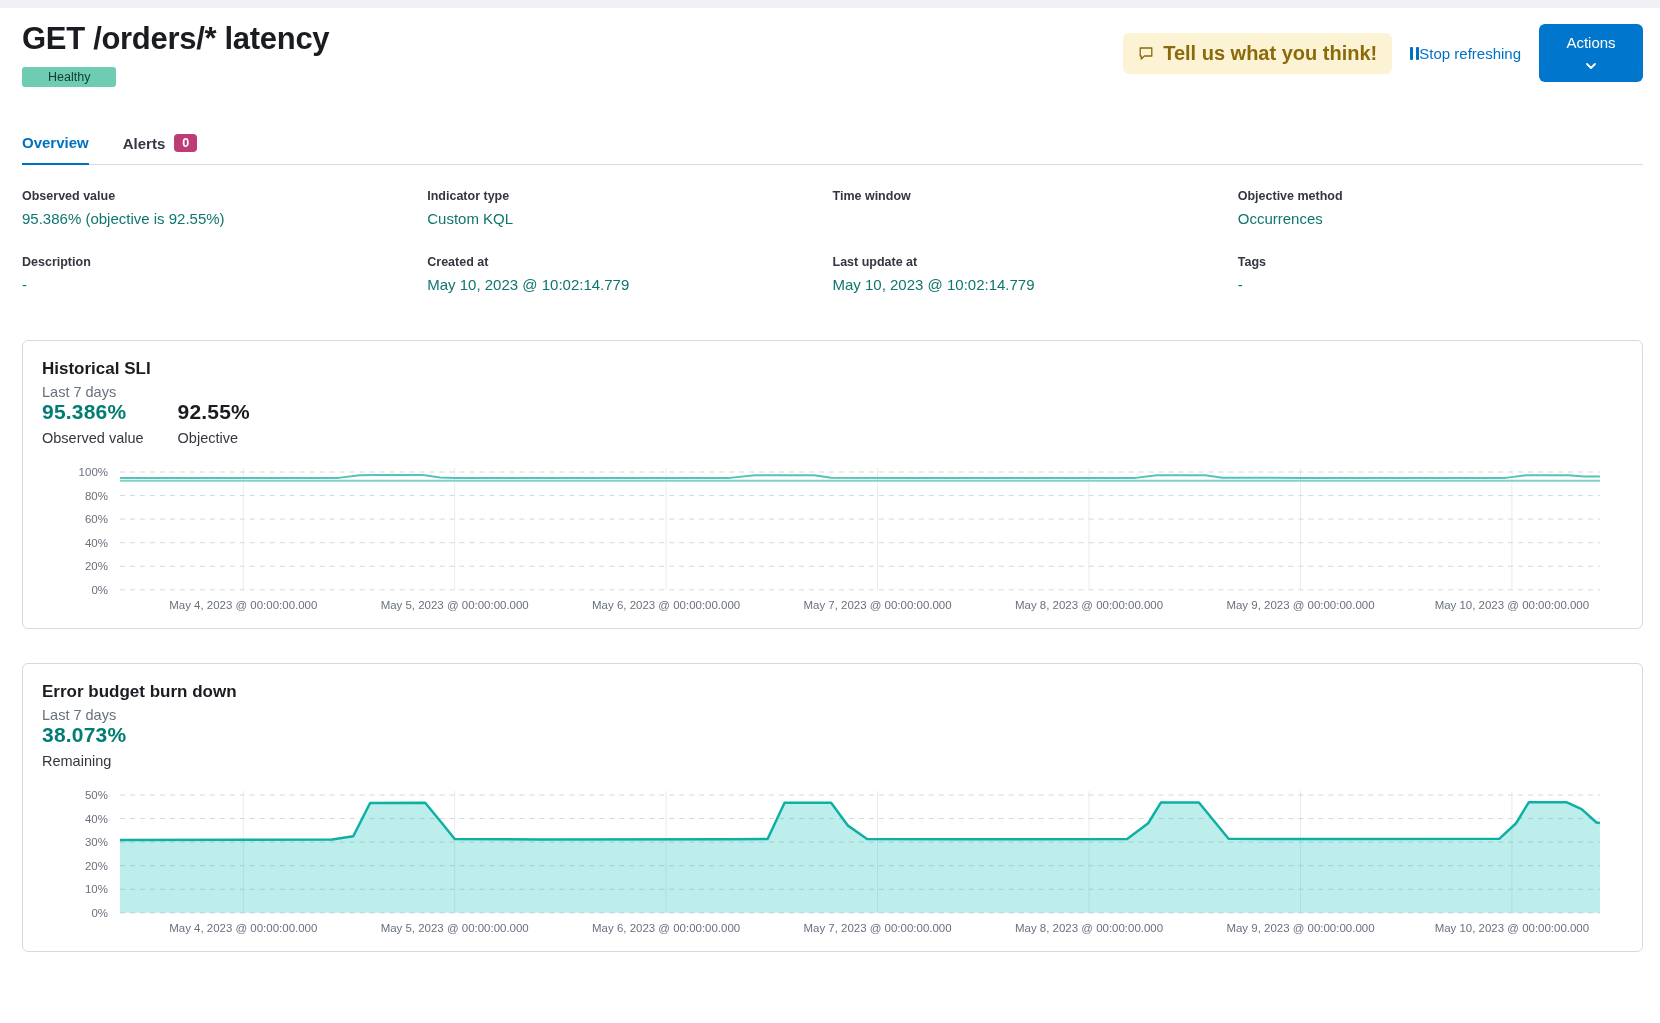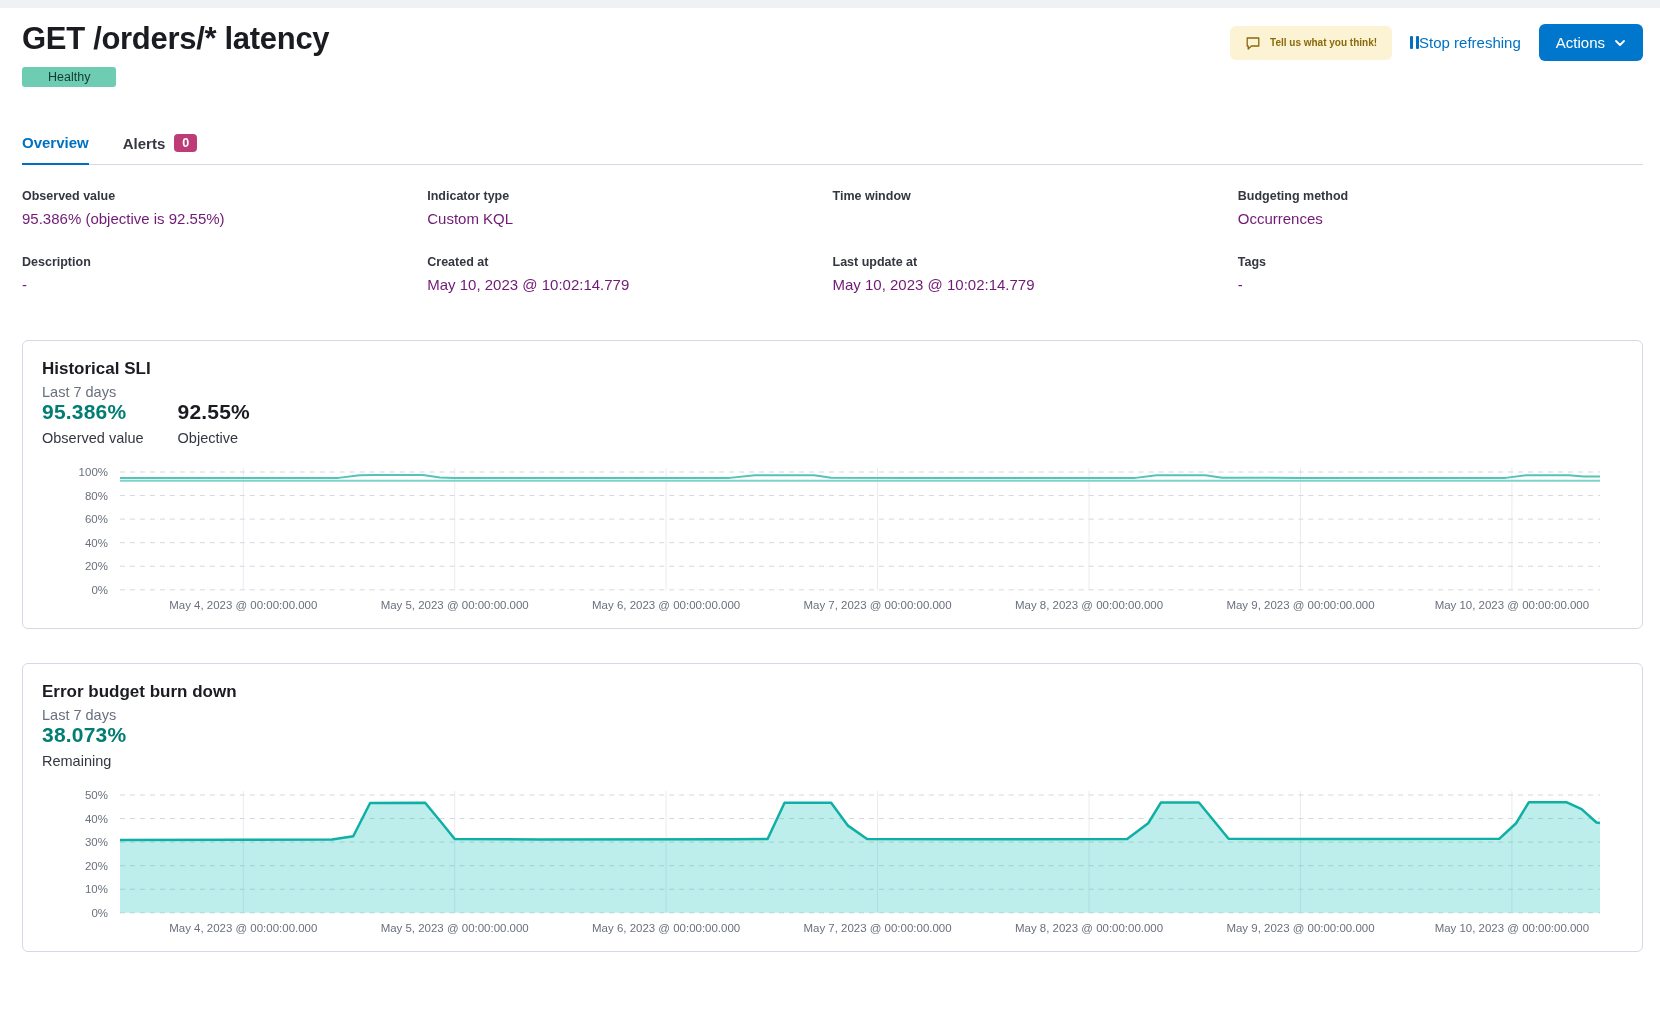--- a/index.html
+++ b/index.html
@@ -8,43 +8,43 @@
   .top-strip { height: 8px; width: 100%; background: #eff1f5; }
   .page { width: 1621px; margin-left: 22px; }
 
   
   .header-row { display: flex; justify-content: space-between; align-items: flex-start; padding-top: 12px; }
   .page-title { font-size: 31px; font-weight: 700; color: #1a1c21; letter-spacing: -0.3px; line-height: 38px; }
   .status-badge { display: inline-block; margin-top: 9px; background: #6dccb1; color: #123c31;
                   font-size: 12.5px; font-weight: 500; padding: 3px 26px; border-radius: 3px; }
   .header-controls { display: flex; align-items: center; gap: 18px; padding-top: 4px; }
   .feedback-btn { display: flex; align-items: center; gap: 9px; background: #fcf2d4; color: #8a6a0b;
-                  border: none; font-family: inherit; font-size: 10px; font-weight: 600;
+                  border: none; font-family: inherit; font-size: 20px; font-weight: 600;
                   padding: 9px 15px; border-radius: 6px; cursor: pointer; }
   .refresh-btn { display: flex; align-items: center; gap: 0; background: none; border: none;
                  color: #0071c2; font-family: inherit; font-size: 15px; font-weight: 500; cursor: pointer; }
   .pause-icon { display: inline-flex; gap: 3px; }
   .pause-icon span { width: 3px; height: 13px; background: #0071c2; border-radius: 1px; }
   .actions-btn { display: flex; align-items: center; gap: 9px; background: #0077cc; color: #fff;
                  border: none; font-family: inherit; font-size: 15px; font-weight: 500;
-                 padding: 10px 17px; border-radius: 6px; cursor: pointer; min-width: 104px; }
+                 padding: 10px 17px; border-radius: 6px; cursor: pointer; min-width: 104px; flex-direction: column; }
 
   
   .tabs { display: flex; gap: 34px; margin-top: 47px; border-bottom: 1px solid #d3dae6; }
   .tab { display: flex; align-items: center; gap: 9px; padding-bottom: 12px; font-size: 15px;
          font-weight: 600; cursor: pointer; }
   .tab.active { color: #0071c2; border-bottom: 2px solid #0071c2; margin-bottom: -1px; }
   .tab.inactive { color: #343741; }
   .count-badge { background: #bd3c77; color: #fff; font-size: 12.5px; font-weight: 600;
                  padding: 2px 8px; border-radius: 4px; }
 
   
   .meta-grid { display: grid; grid-template-columns: repeat(4, 1fr); row-gap: 28px; margin-top: 24px; }
   .meta-label { font-size: 12.5px; font-weight: 700; color: #343741; }
-  .meta-value { font-size: 15px; color: #701a75; margin-top: 7px; }
+  .meta-value { font-size: 15px; color: #0f766e; margin-top: 7px; }
 
   
   .card { border: 1px solid #d3dae6; border-radius: 6px; padding: 18px 19px 14px 19px; background: #fff; }
   .card-1 { margin-top: 47px; }
   .card-2 { margin-top: 34px; }
   .card-title { font-size: 17px; font-weight: 700; color: #1a1c21; }
   .card-subtitle { font-size: 14.5px; color: #69707d; margin-top: 5px; }
   .stats-row { display: flex; gap: 34px; }
   .stat-value { font-size: 21px; font-weight: 700; letter-spacing: 0.2px; }
   .stat-value.success { color: #017d73; }
@@ -109,21 +109,21 @@
       <div class="meta-value">95.386% (objective is 92.55%)</div>
     </div>
     <div>
       <div class="meta-label">Indicator type</div>
       <div class="meta-value">Custom KQL</div>
     </div>
     <div>
       <div class="meta-label">Time window</div>
     </div>
     <div>
-      <div class="meta-label">Budgeting method</div>
+      <div class="meta-label">Objective method</div>
       <div class="meta-value">Occurrences</div>
     </div>
     <div>
       <div class="meta-label">Description</div>
       <div class="meta-value">-</div>
     </div>
     <div>
       <div class="meta-label">Created at</div>
       <div class="meta-value">May 10, 2023 @ 10:02:14.779</div>
     </div>

